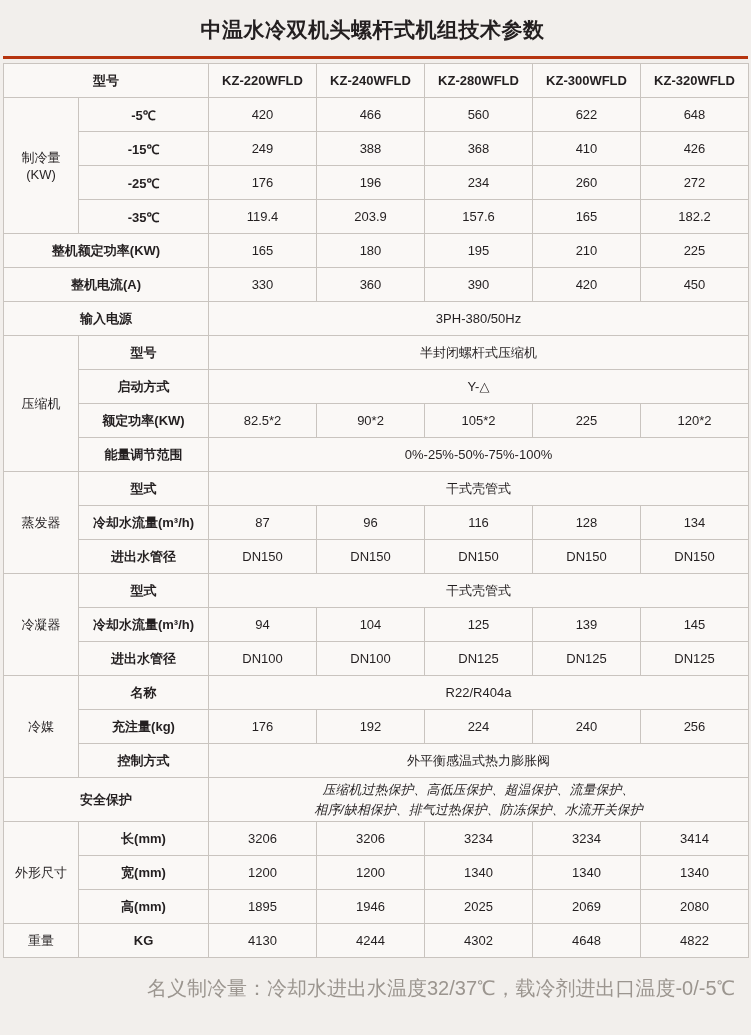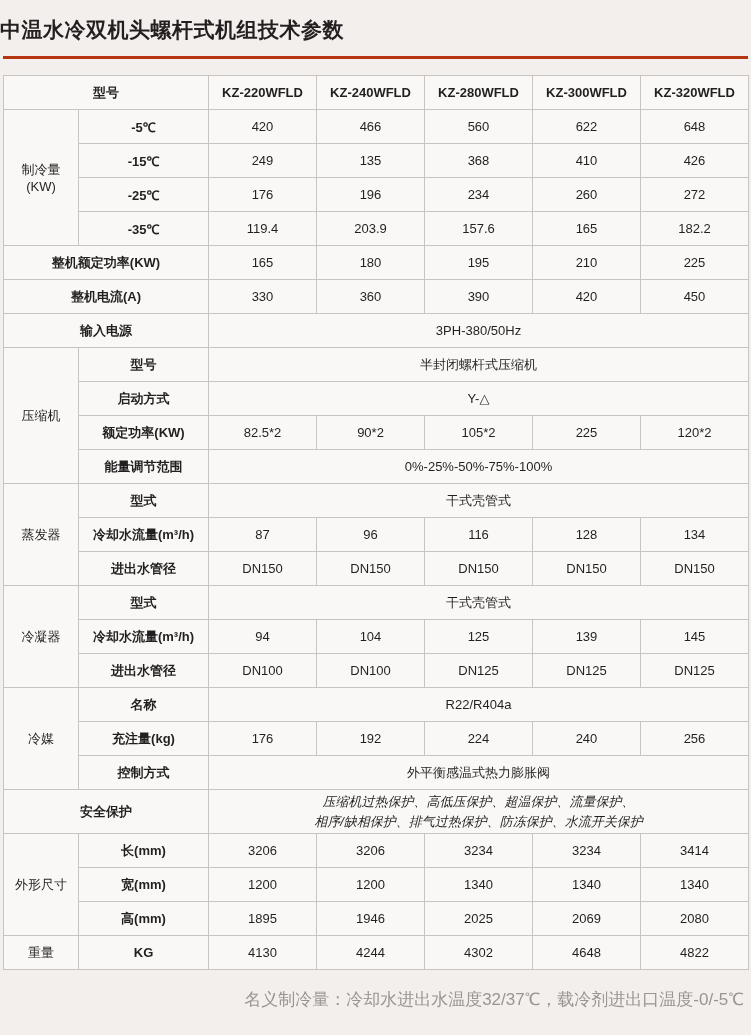--- a/index.html
+++ b/index.html
@@ -15,31 +15,31 @@
     overflow: hidden;
   }
   .page {
     position: relative;
     width: 751px;
     height: 1035px;
     background: #f2efec;
     box-sizing: border-box;
   }
   .title {
-    text-align: left;
+    text-align: center;
     font-size: 21px;
     font-weight: bold;
     color: #231f20;
     padding: 16px 6px 12px 0;
     letter-spacing: 0.5px;
   }
   table.spec {
     border-collapse: collapse;
     width: 745px;
-    margin: 16px 3px;
+    margin: 4px 3px;
     table-layout: fixed;
   }
   table.spec td {
     border: 1px solid #c9c4bf;
     font-size: 13px;
     text-align: center;
     vertical-align: middle;
     height: 29px;
     padding: 2px 3px;
     color: #231f20;
@@ -75,23 +75,23 @@
     font-style: italic;
   }
   .topline {
     height: 3px;
     background: #b6340f;
     margin: 0 3px 0 3px;
   }
   .footer {
     margin-top: 14px;
     text-align: right;
-    padding-right: 7px;
+    padding-right: 16px;
     color: #9b958f;
-    font-size: 17px;
+    font-size: 20px;
     line-height: 1.65;
   }
   .footer div {
     white-space: pre;
   }
 </style>
 </head>
 <body>
 
 <div class="page">
@@ -125,21 +125,21 @@
       <td class="sublabel">-5℃</td>
       <td>420</td>
       <td>466</td>
       <td>560</td>
       <td>622</td>
       <td>648</td>
     </tr>
     <tr>
       <td class="sublabel">-15℃</td>
       <td>249</td>
-      <td>135</td>
+      <td>388</td>
       <td>368</td>
       <td>410</td>
       <td>426</td>
     </tr>
     <tr>
       <td class="sublabel">-25℃</td>
       <td>176</td>
       <td>196</td>
       <td>234</td>
       <td>260</td>

